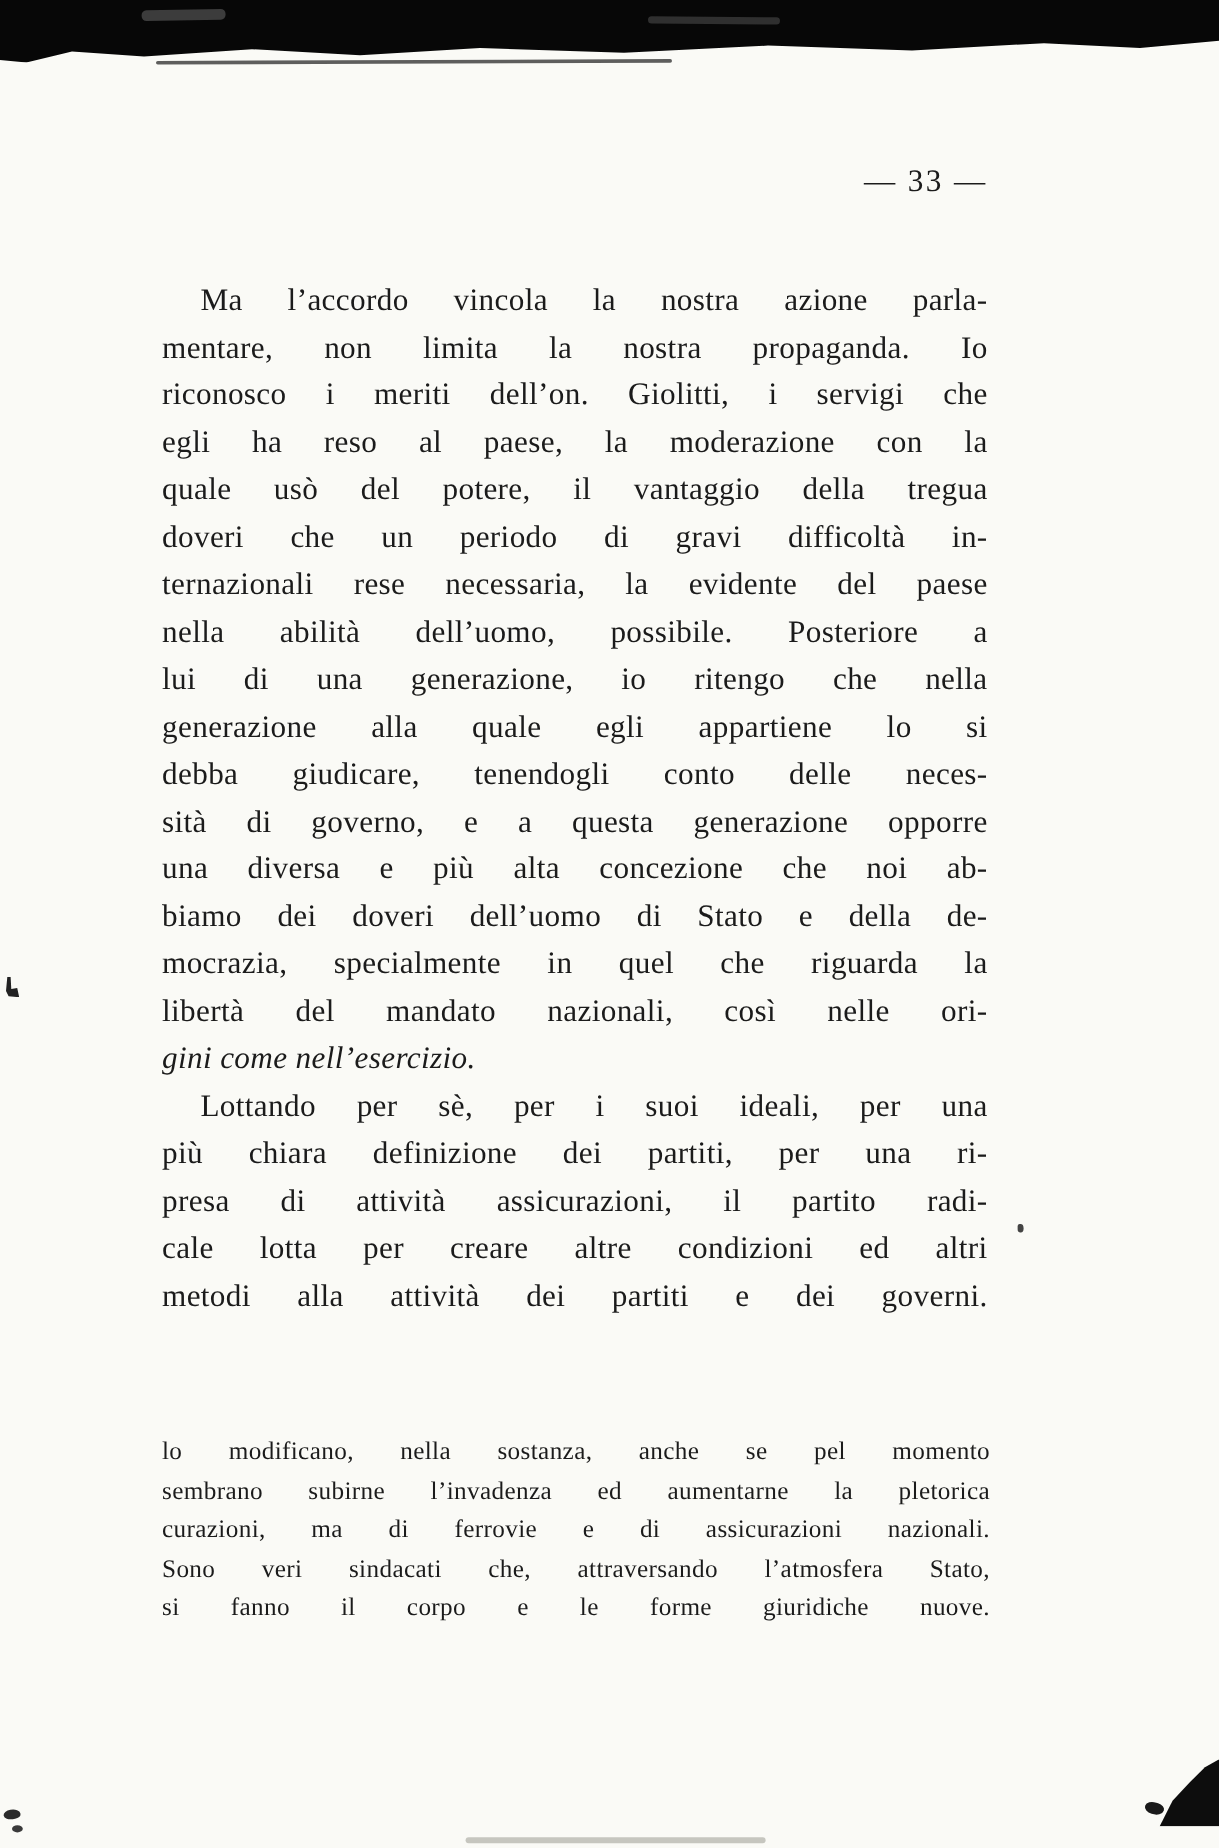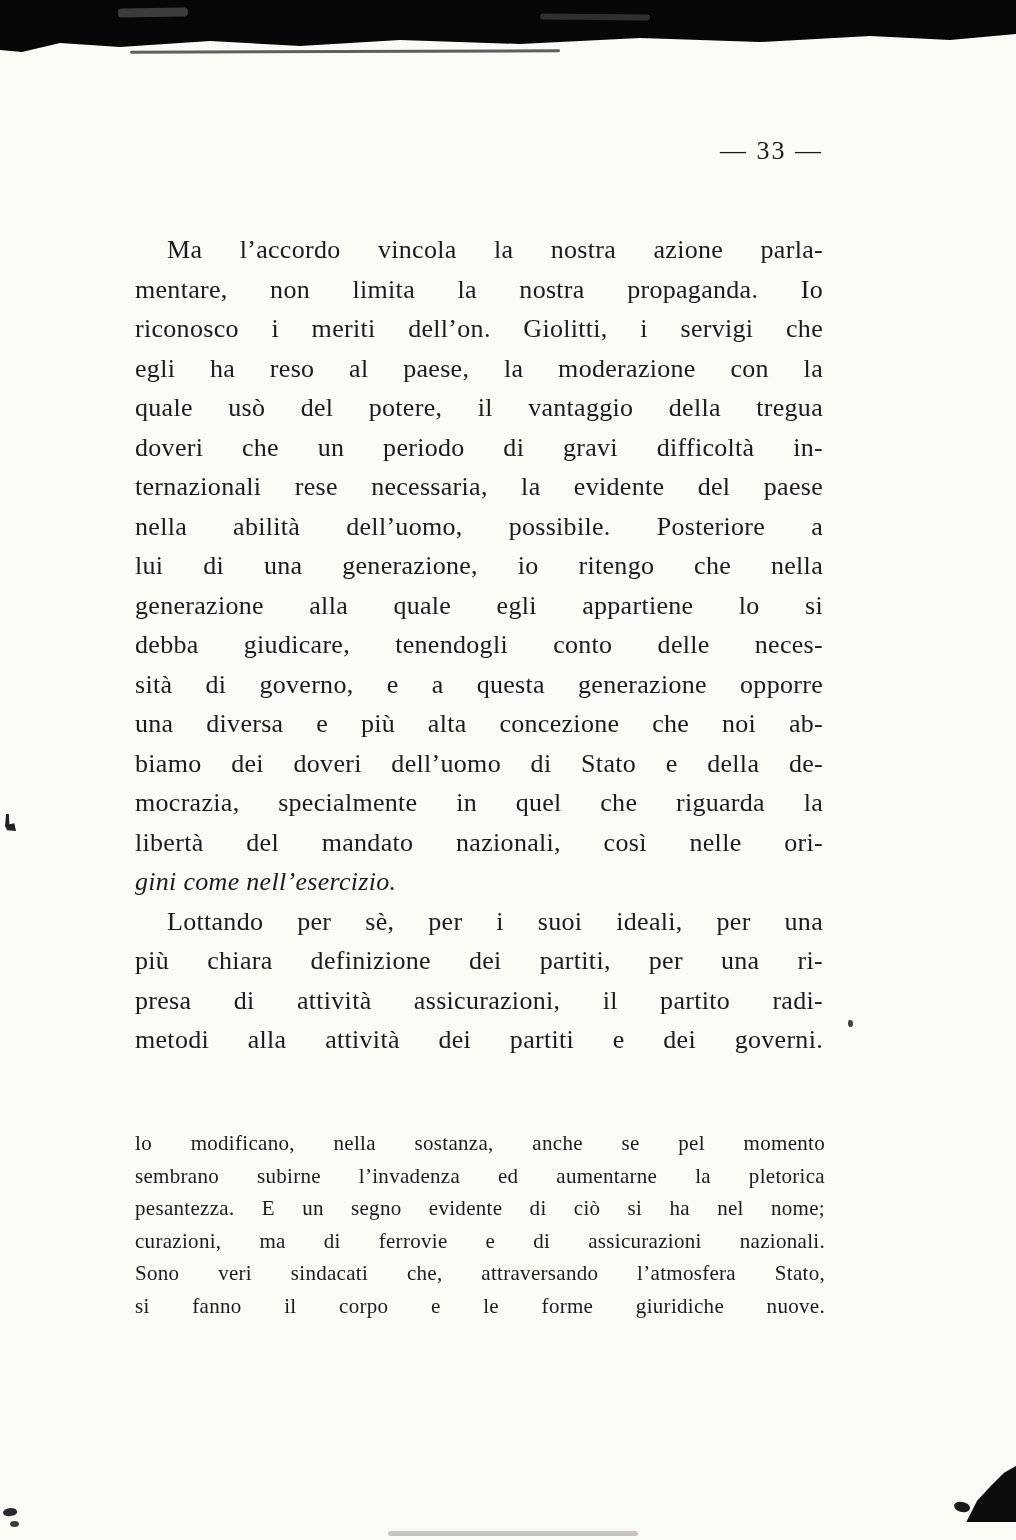--- a/index.html
+++ b/index.html
@@ -96,21 +96,21 @@
   }
   .main-text .line {
     height: 39.5px;
     line-height: 39.5px;
     text-align: justify;
     text-align-last: justify;
     white-space: normal;
   }
   .footnote {
     position: absolute;
-    top: 1127px; left: 135px; width: 690px;
+    top: 1193px; left: 135px; width: 690px;
     font-size: 21px;
     letter-spacing: 0.3px;
   }
   .footnote .line {
     height: 32.5px;
     line-height: 32.5px;
     text-align: justify;
     text-align-last: justify;
   }
   .line.indent { padding-left: 32px; }
@@ -169,31 +169,31 @@
     <div class="line">libertà del mandato nazionali, così nelle ori-</div>
 
     <div class="line last">gini come nell’esercizio.</div>
 
     <div class="line indent">Lottando per sè, per i suoi ideali, per una</div>
 
     <div class="line">più chiara definizione dei partiti, per una ri-</div>
 
     <div class="line">presa di attività assicurazioni, il partito radi-</div>
 
+    <div class="line">cale lotta per creare altre condizioni ed altri</div>
 
     <div class="line">metodi alla attività dei partiti e dei governi.</div>
   </div>
 
 <div class="footnote">
 
     <div class="line">lo modificano, nella sostanza, anche se pel momento</div>
 
     <div class="line">sembrano subirne l’invadenza ed aumentarne la pletorica</div>
 
-    <div class="line">pesantezza. E un segno evidente di ciò si ha nel nome;</div>
 
 
     <div class="line">curazioni, ma di ferrovie e di assicurazioni nazionali.</div>
 
     <div class="line">Sono veri sindacati che, attraversando l’atmosfera Stato,</div>
 
     <div class="line">si fanno il corpo e le forme giuridiche nuove.</div>
   </div>
 
 </body></html>

